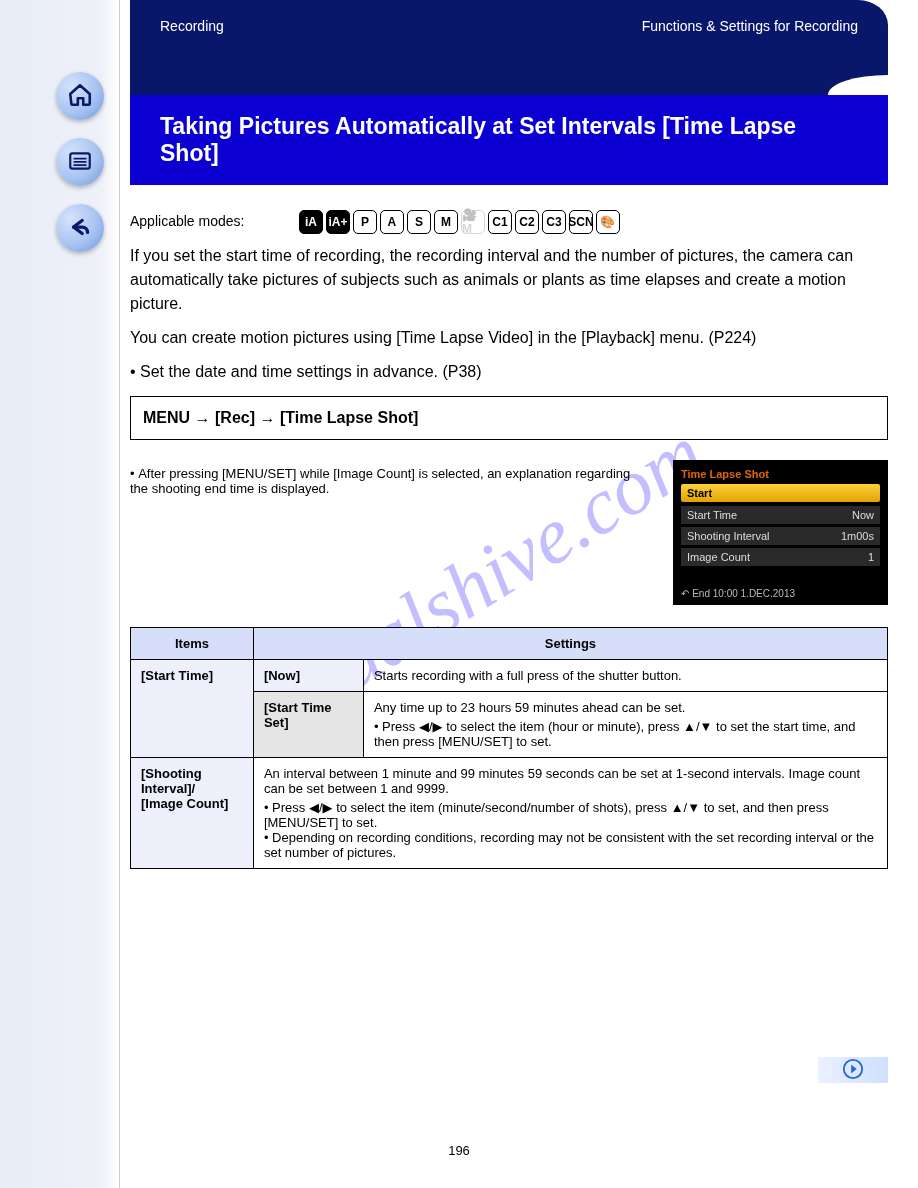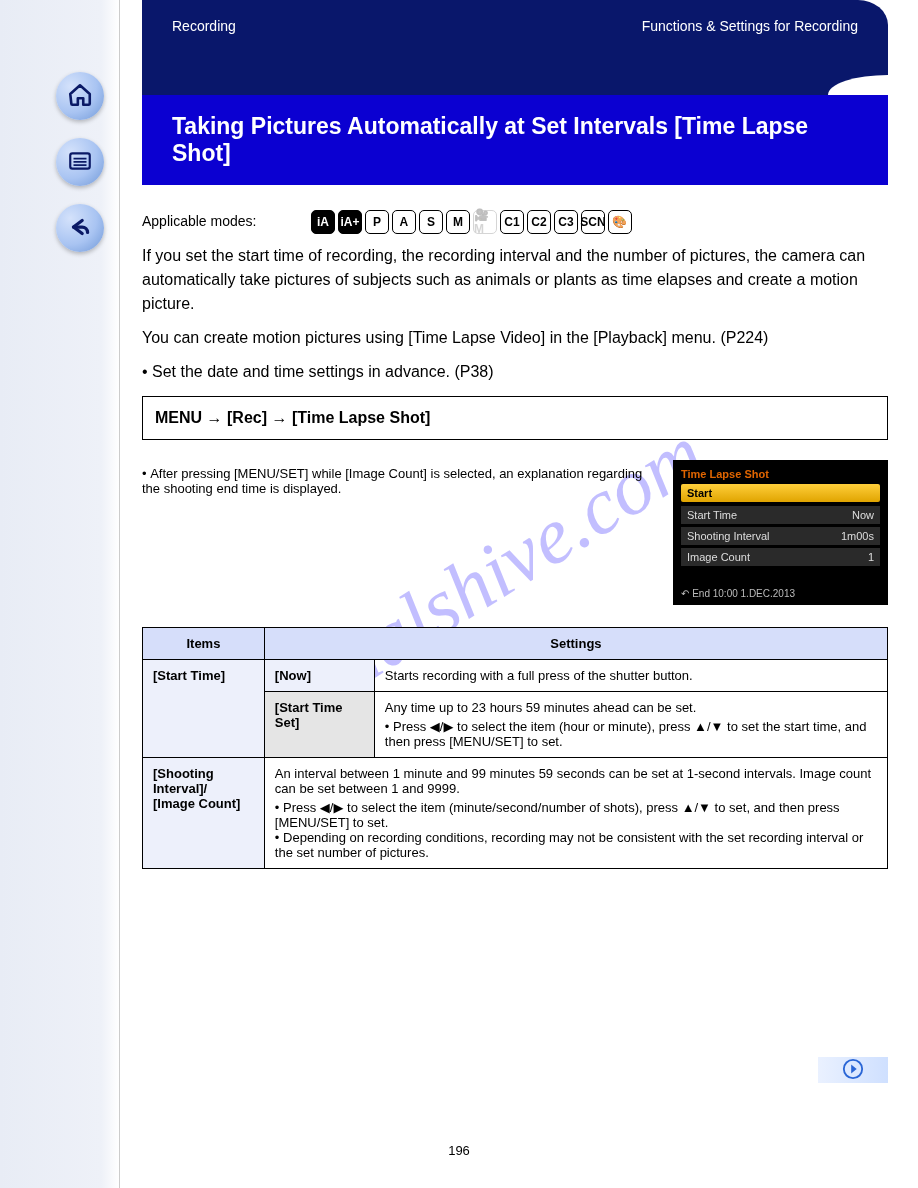--- a/index.html
+++ b/index.html
@@ -31,21 +31,21 @@
     align-items: center;
     justify-content: center;
     cursor: pointer;
   }
   .left-rail .nav-btn:first-child { margin-top: 72px; }
   .nav-btn svg { width: 26px; height: 26px; }
 
   
   .main {
     position: absolute;
-    left: 142px; right: 30px; top: 0;
+    left: 130px; right: 30px; top: 0;
   }
 
   .header-band {
     height: 95px;
     background: #09176b;
     border-top-right-radius: 30px 25px;
     position: relative;
   }
   .header-band::after{
     content:"";

